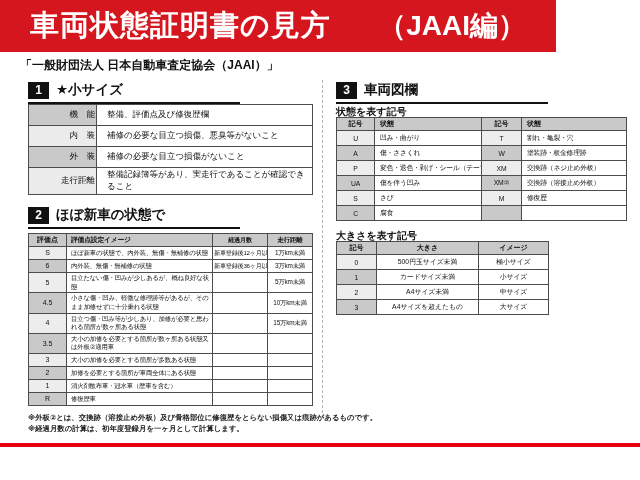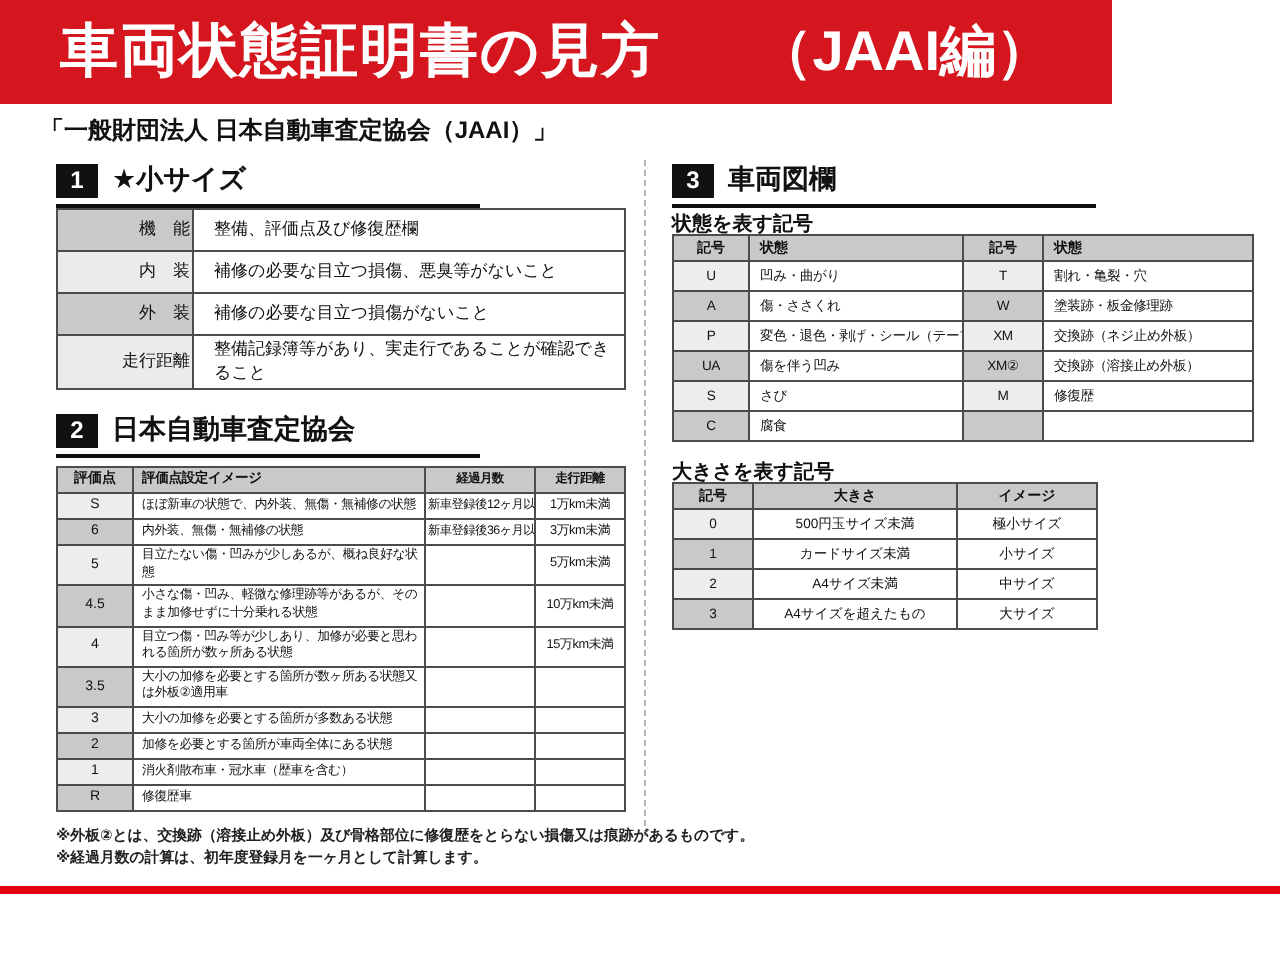--- a/index.html
+++ b/index.html
@@ -121,21 +121,21 @@
         </tr>
         <tr>
           <td class="c0">走行距離</td>
           <td class="c1">整備記録簿等があり、実走行であることが確認できること</td>
         </tr>
       </tbody>
   </table>
 
   <div class="sec-header" id="sec2">
     <span class="sec-num">2</span>
-    <span class="sec-title">日本自動車査定協会</span>
+    <span class="sec-title">ほぼ新車の状態で</span>
   </div>
   <table class="t2">
     <thead>
         <tr>
           <th class="c0">評価点</th>
           <th class="c1">評価点設定イメージ</th>
           <th class="c2">経過月数</th>
           <th class="c3">走行距離</th>
         </tr>
       </thead>

